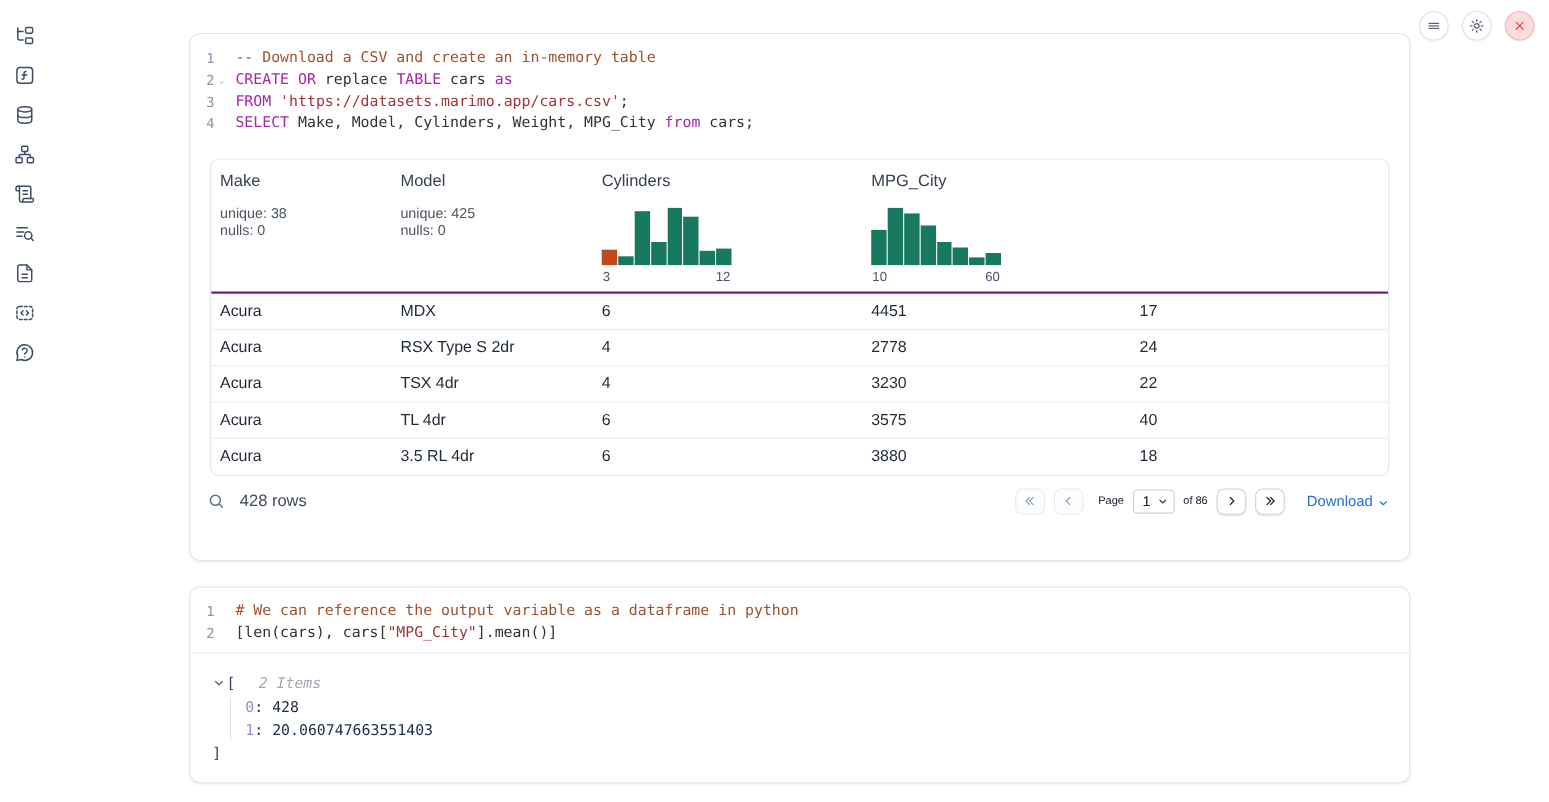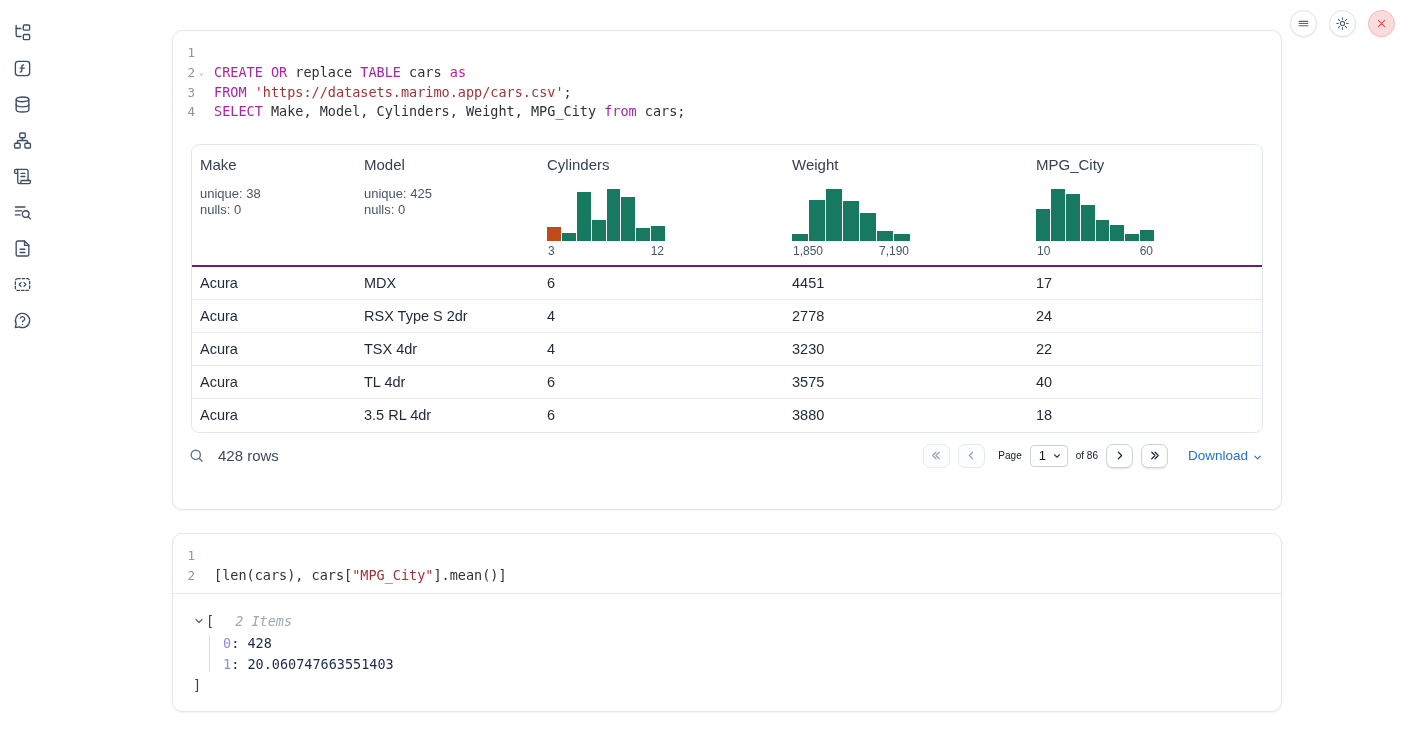--- a/index.html
+++ b/index.html
@@ -204,20 +204,21 @@
         </svg>
       </span>
     </button>
 </div>
 
 <section class="cell" id="cell1">
   <div class="code-area" id="code1">
       <div class="code-line">
         <span class="ln-num">1</span>
         <span class="ln-fold"></span>
+        <span class="ln-code"><span class="tk-comment">-- Download a CSV and create an in-memory table</span></span>
       </div>
       <div class="code-line">
         <span class="ln-num">2</span>
         <span class="ln-fold">⌄</span>
         <span class="ln-code"><span class="tk-kw">CREATE</span><span class="tk-plain"> </span><span class="tk-kw">OR</span><span class="tk-plain"> replace </span><span class="tk-kw">TABLE</span><span class="tk-plain"> cars </span><span class="tk-kw">as</span></span>
       </div>
       <div class="code-line">
         <span class="ln-num">3</span>
         <span class="ln-fold"></span>
         <span class="ln-code"><span class="tk-kw">FROM</span><span class="tk-plain"> </span><span class="tk-str">'https://datasets.marimo.app/cars.csv'</span><span class="tk-plain">;</span></span>
@@ -259,38 +260,20 @@
               <div class="bar" style="height: 13px; background: rgb(23, 121, 95);"></div>
               <div class="bar" style="height: 15px; background: rgb(23, 121, 95);"></div>
             </div>
             <div class="hist-labels">
               <span>3</span>
               <span>12</span>
             </div>
           </div>
         </div>
         <div class="th">
-          <div class="col-name">Weight</div>
-          <div class="hist-wrap">
-            <div class="hist">
-              <div class="bar" style="height: 7px; background: rgb(23, 121, 95);"></div>
-              <div class="bar" style="height: 41px; background: rgb(23, 121, 95);"></div>
-              <div class="bar" style="height: 52px; background: rgb(23, 121, 95);"></div>
-              <div class="bar" style="height: 40px; background: rgb(23, 121, 95);"></div>
-              <div class="bar" style="height: 28px; background: rgb(23, 121, 95);"></div>
-              <div class="bar" style="height: 10px; background: rgb(23, 121, 95);"></div>
-              <div class="bar" style="height: 7px; background: rgb(23, 121, 95);"></div>
-            </div>
-            <div class="hist-labels">
-              <span>1,850</span>
-              <span>7,190</span>
-            </div>
-          </div>
-        </div>
-        <div class="th">
           <div class="col-name">MPG_City</div>
           <div class="hist-wrap">
             <div class="hist">
               <div class="bar" style="height: 32px; background: rgb(23, 121, 95);"></div>
               <div class="bar" style="height: 52px; background: rgb(23, 121, 95);"></div>
               <div class="bar" style="height: 47px; background: rgb(23, 121, 95);"></div>
               <div class="bar" style="height: 36px; background: rgb(23, 121, 95);"></div>
               <div class="bar" style="height: 21px; background: rgb(23, 121, 95);"></div>
               <div class="bar" style="height: 16px; background: rgb(23, 121, 95);"></div>
               <div class="bar" style="height: 7px; background: rgb(23, 121, 95);"></div>
@@ -397,20 +380,21 @@
       </span>
     </div>
   </div>
 </section>
 
 <section class="cell" id="cell2">
   <div class="code-area" id="code2">
       <div class="code-line">
         <span class="ln-num">1</span>
         <span class="ln-fold"></span>
+        <span class="ln-code"><span class="tk-comment"># We can reference the output variable as a dataframe in python</span></span>
       </div>
       <div class="code-line">
         <span class="ln-num">2</span>
         <span class="ln-fold"></span>
         <span class="ln-code"><span class="tk-plain">[len(cars), cars[</span><span class="tk-str">"MPG_City"</span><span class="tk-plain">].mean()]</span></span>
       </div>
     </div>
 
   <div class="tree-output">
     <div class="tree-head">

